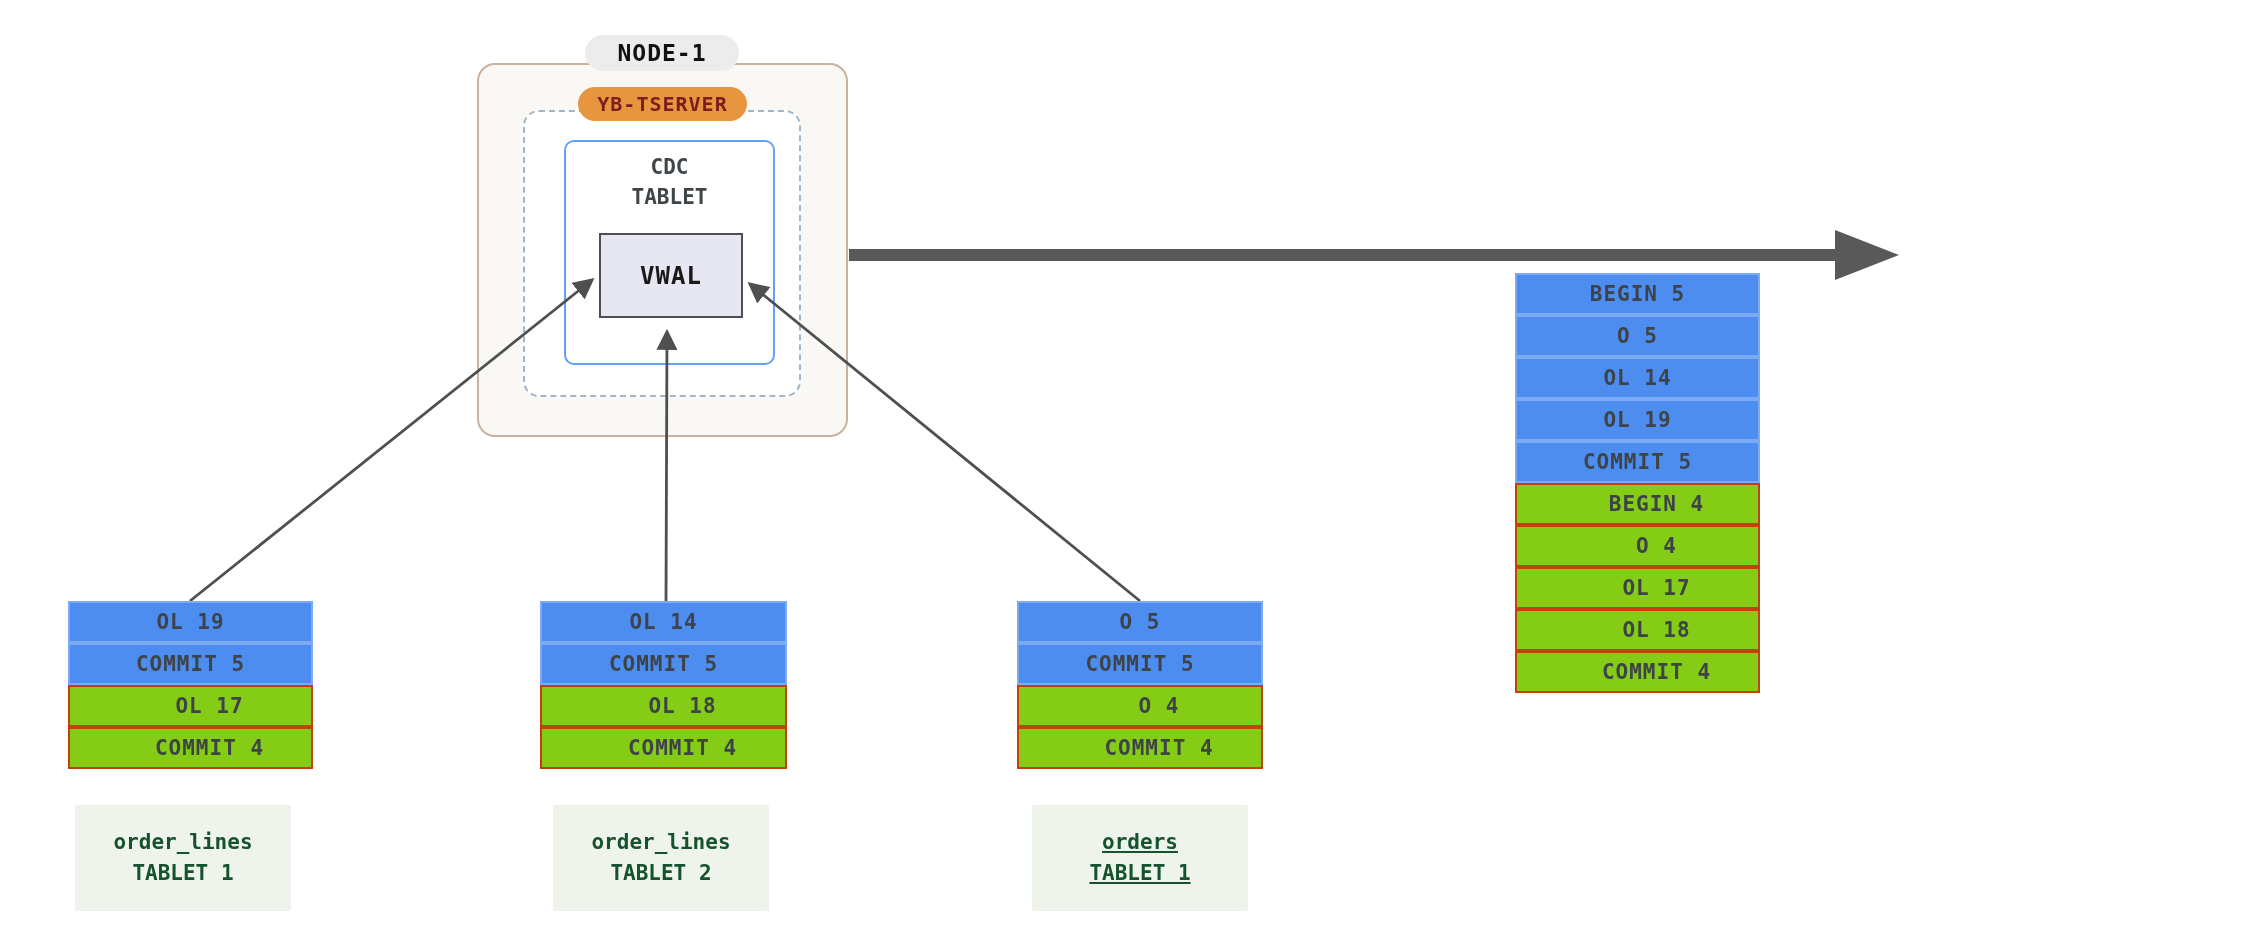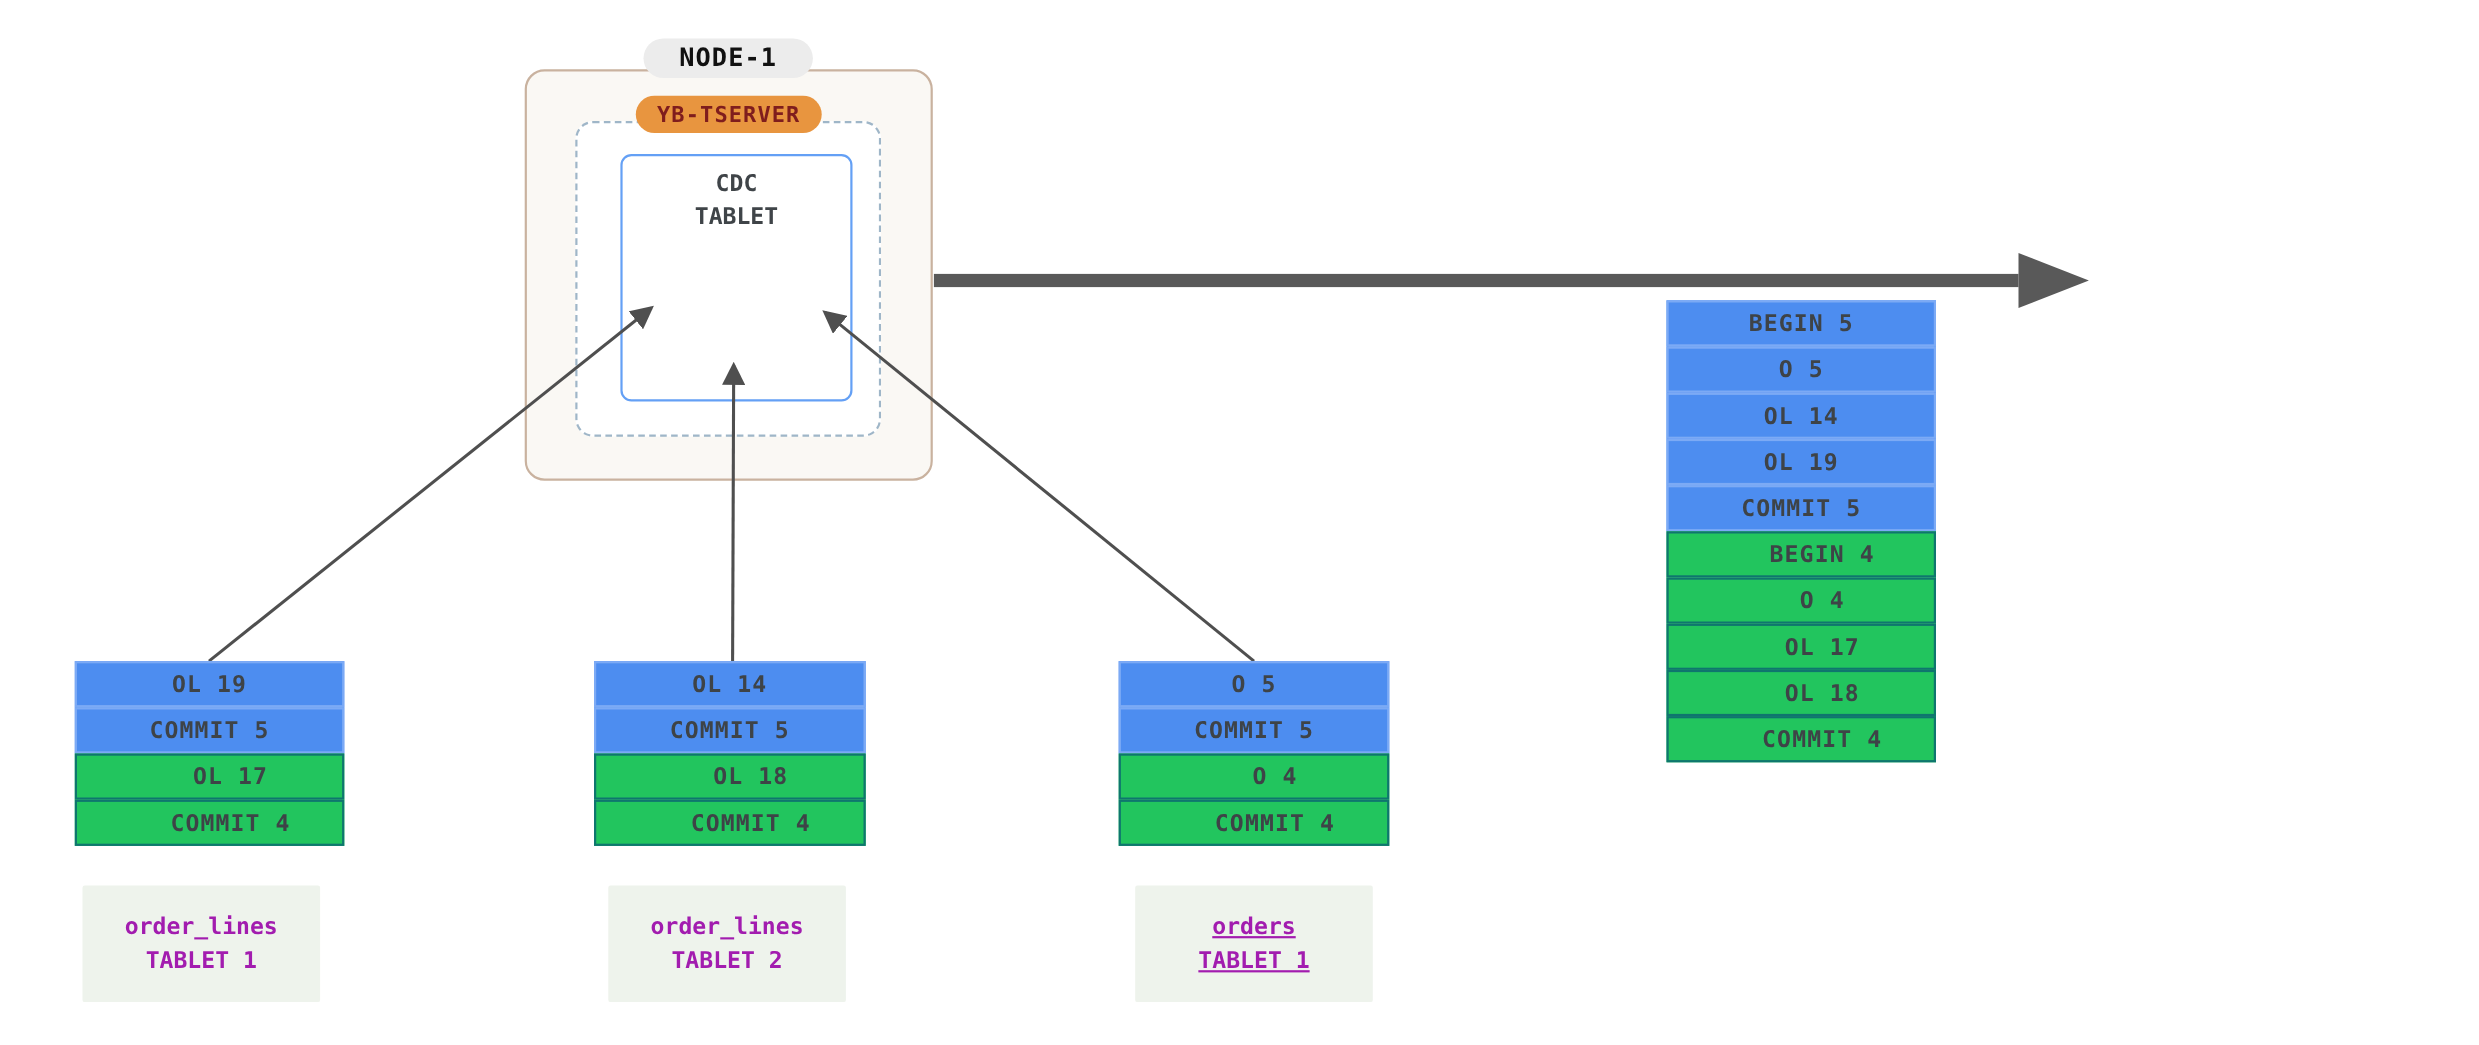--- a/index.html
+++ b/index.html
@@ -53,32 +53,32 @@
   }
 
   
   .stack{display:flex;flex-direction:column;z-index:5;}
   .row{
     box-sizing:border-box;height:42px;width:100%;
     display:flex;align-items:center;justify-content:center;
     font-weight:bold;font-size:21px;color:#3e4347;letter-spacing:1px;
   }
   .row.t5{background:#4d8df0;border:2px solid #7caaf5;}
-  .row.t4{background:#22c55e;border:2px solid #0f766e;padding-left:38px;}
+  .row.t4{background:#84cc16;border:2px solid #c2410c;padding-left:38px;}
 
   .merged-stack{left:1515px;top:273px;width:245px;border-radius:13px;}
   .stack-1{left:68px;top:601px;width:245px;}
   .stack-2{left:540px;top:601px;width:247px;}
   .stack-3{left:1017px;top:601px;width:246px;}
 
   
   .tablet-label{
     top:805px;width:216px;height:106px;background:#eef3ec;border-radius:2px;
     display:flex;align-items:center;justify-content:center;text-align:center;
-    font-weight:bold;font-size:21px;line-height:1.5;color:#a21caf;
+    font-weight:bold;font-size:21px;line-height:1.5;color:#14532d;
     white-space:pre-line;z-index:4;
   }
   .label-1{left:75px;}
   .label-2{left:553px;}
   .label-3{left:1032px;text-decoration:underline;}
 
   
   .arrows{left:0;top:0;width:2254px;height:950px;z-index:4;pointer-events:none;}
 </style>
 </head>
@@ -106,20 +106,23 @@
   </svg>
 
   <div class="abs node-pill">
     <span>NODE-1</span>
   </div>
   <div class="abs tserver-pill">
     <span>YB-TSERVER</span>
   </div>
   <div class="abs cdc-label">CDC
 TABLET</div>
+  <div class="abs vwal-box">
+    <span>VWAL</span>
+  </div>
 
 
   <div class="abs stack merged-stack">
     <div class="row t5">BEGIN 5</div>
     <div class="row t5">O 5</div>
     <div class="row t5">OL 14</div>
     <div class="row t5">OL 19</div>
     <div class="row t5">COMMIT 5</div>
     <div class="row t4">BEGIN 4</div>
     <div class="row t4">O 4</div>

